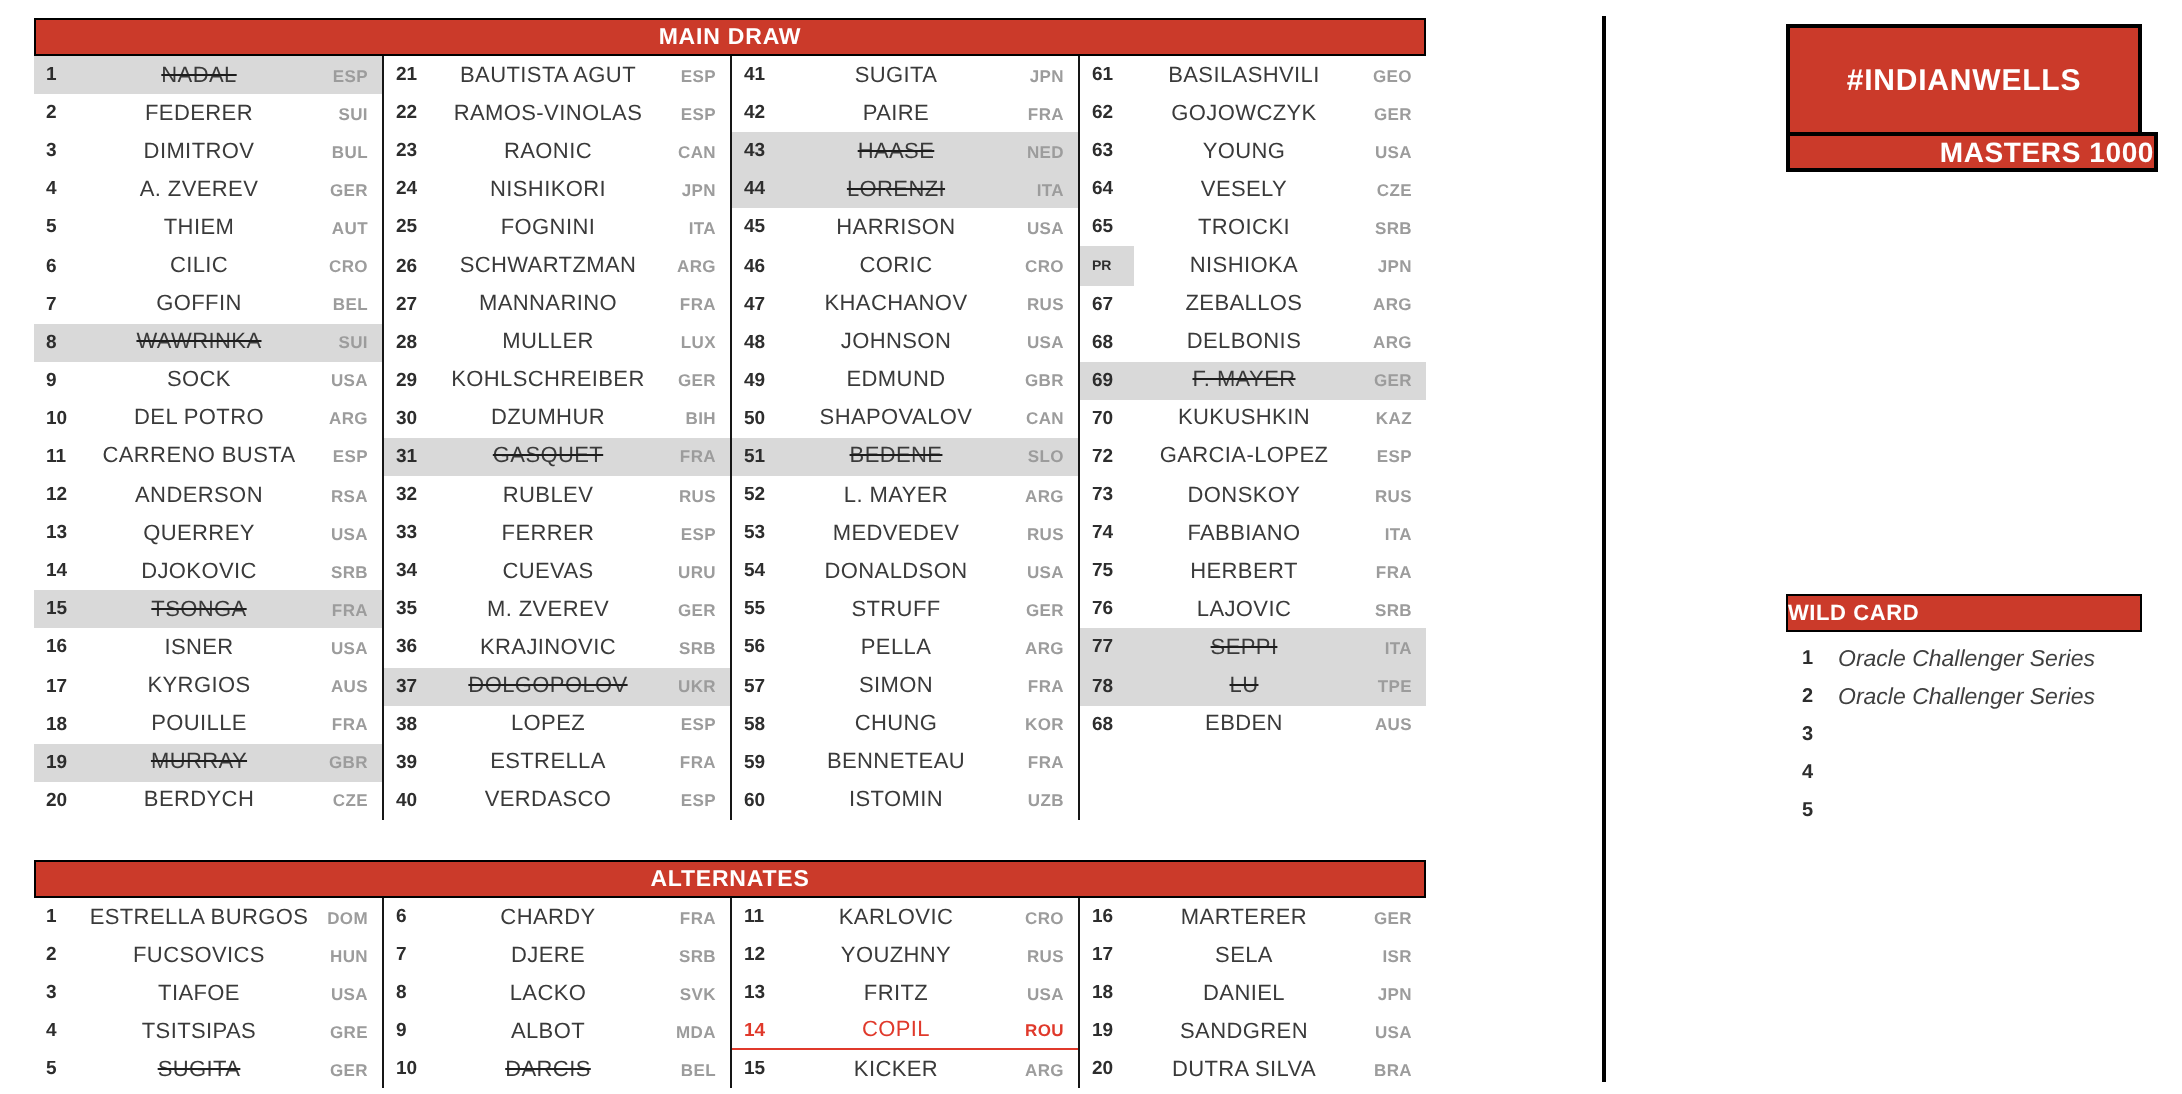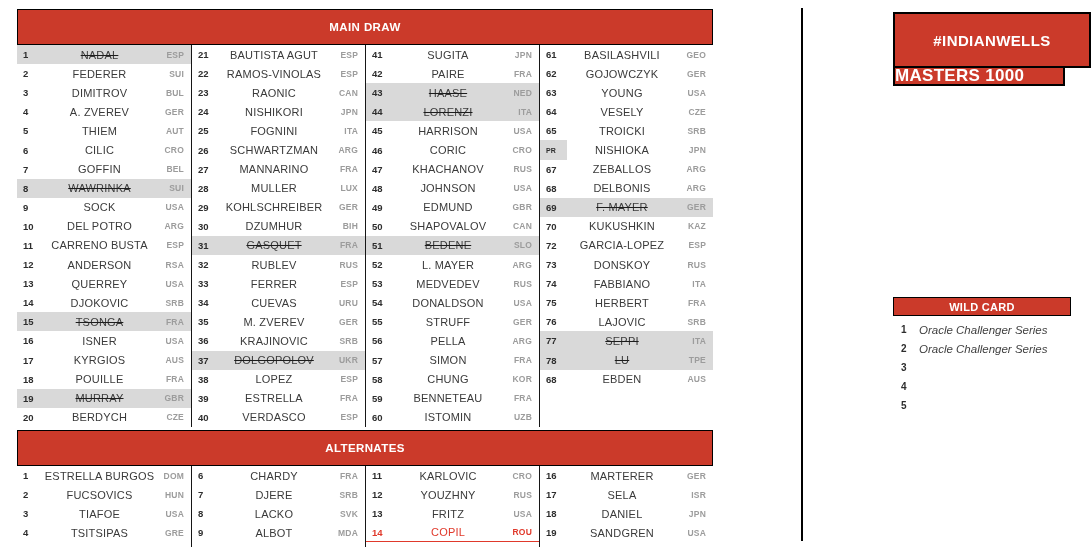--- a/index.html
+++ b/index.html
@@ -6,21 +6,21 @@
     --red:#CB3A2A;
     --hl:#D9D9D9;
     --cut:#E0392B;
   }
   html,body{margin:0;padding:0;background:#fff;}
   .page{position:relative;width:1091px;height:547px;background:#fff;overflow:hidden;
         font-family:"Liberation Sans",sans-serif;}
 
   
   .draw-table{position:absolute;width:696px;}
-  .tbl-header{height:36px;background:var(--red);border:1.5px solid #000;box-sizing:border-box;
+  .tbl-header{height:19px;background:var(--red);border:1.5px solid #000;box-sizing:border-box;
               color:#fff;font-weight:bold;font-size:11.5px;letter-spacing:.4px;
               display:flex;align-items:center;justify-content:center;}
   .tbody{display:flex;align-items:stretch;}
   .tcol{width:174px;box-sizing:border-box;}
   .tcol + .tcol{border-left:1.5px solid #161616;}
   .prow{display:flex;align-items:stretch;height:19.1px;box-sizing:border-box;}
   .prow.wd{background:var(--hl);}
   .prow.cut{border-bottom:1.6px solid var(--cut);}
   .prow.cut .num,.prow.cut .pname,.prow.cut .cc{color:var(--cut);}
   .num{width:27px;padding-left:6px;box-sizing:border-box;font-weight:bold;font-size:9.5px;
@@ -30,29 +30,29 @@
          color:#3a3a3a;letter-spacing:.2px;white-space:nowrap;}
   .strike{text-decoration:line-through;text-decoration-color:#1d1d1d;}
   .cc{width:36px;padding-right:7px;box-sizing:border-box;display:flex;align-items:center;
       justify-content:flex-end;font-size:8.5px;font-weight:bold;color:#9c9c9c;letter-spacing:.2px;}
 
   #main-draw{left:17px;top:9px;}
   #alternates{left:17px;top:430px;}
 
   
   .vline{position:absolute;left:801px;top:8px;width:2px;height:533px;background:#000;}
-  .iw-box{position:absolute;left:893px;top:12px;width:198px;height:56px;background:var(--red);
+  .iw-box{position:absolute;left:893px;top:12px;width:178px;height:56px;background:var(--red);
           border:2px solid #000;box-sizing:border-box;display:flex;align-items:center;
           justify-content:center;color:#fff;font-weight:bold;font-size:15px;letter-spacing:.4px;}
-  .masters-bar{position:absolute;left:893px;top:66px;width:172px;height:20px;background:var(--red);
+  .masters-bar{position:absolute;left:893px;top:66px;width:186px;height:20px;background:var(--red);
           border:2px solid #000;box-sizing:border-box;display:flex;align-items:center;
-          justify-content:flex-start;color:#fff;font-weight:bold;font-size:17px;letter-spacing:.3px;}
+          justify-content:flex-end;color:#fff;font-weight:bold;font-size:14px;letter-spacing:.3px;}
   .wc-header{position:absolute;left:893px;top:297px;width:178px;height:19px;background:var(--red);
           border:1.5px solid #000;box-sizing:border-box;display:flex;align-items:center;
-          justify-content:center;color:#fff;font-weight:bold;font-size:11px;letter-spacing:.3px;}
+          justify-content:flex-start;color:#fff;font-weight:bold;font-size:11px;letter-spacing:.3px;}
   .wc-list{position:absolute;left:893px;top:320px;width:178px;}
   .wcrow{display:flex;align-items:center;height:19.1px;}
   .wcnum{width:14px;padding-left:8px;font-weight:bold;font-size:10px;color:#2d2d2d;}
   .wctext{font-style:italic;font-size:11.5px;color:#3f3f3f;padding-left:4px;white-space:nowrap;}
 </style>
 </head>
 <body>
 
 <div class="page">
 

